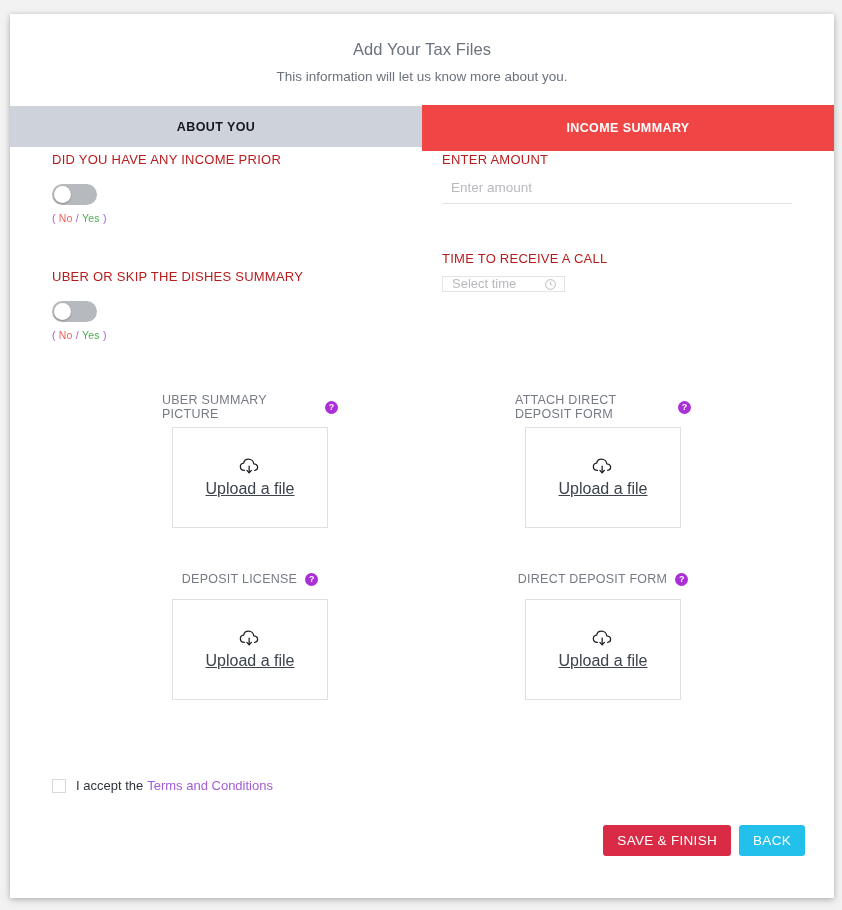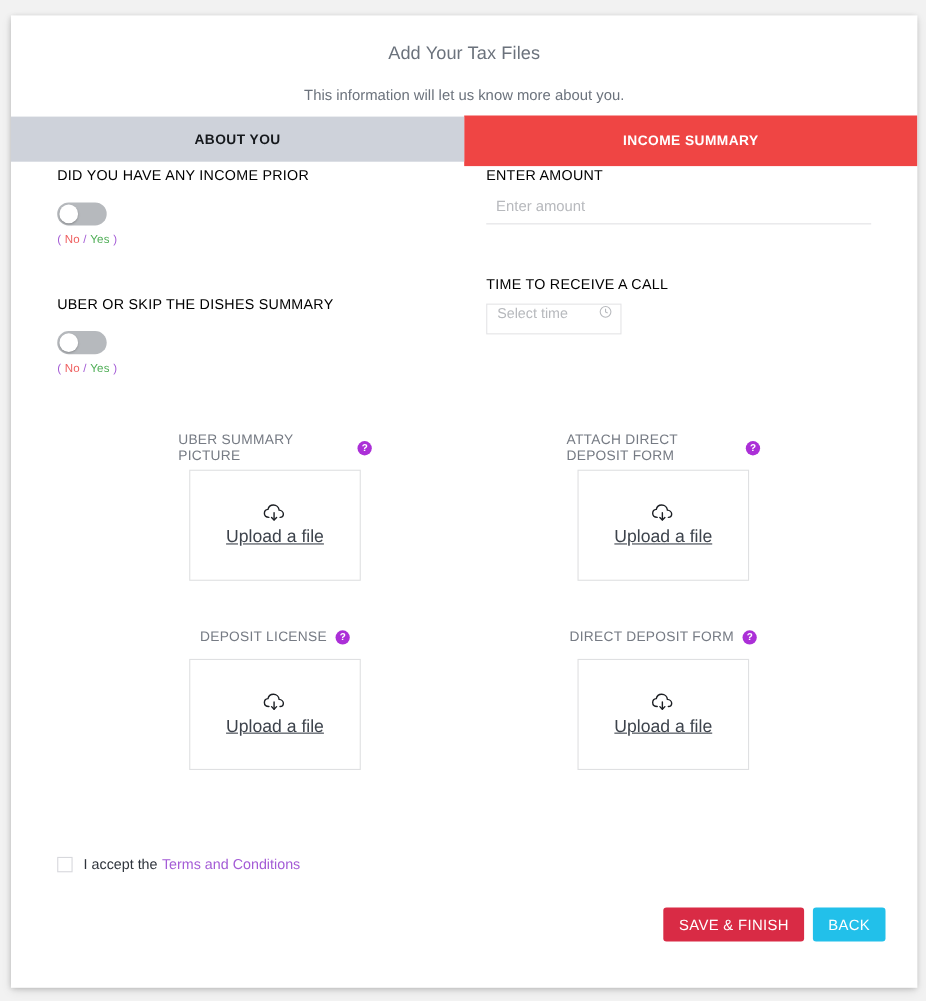--- a/index.html
+++ b/index.html
@@ -37,21 +37,21 @@
     text-align: center;
   }
   .header-title {
     font-size: 16.5px;
     color: #6b727c;
     font-weight: 400;
     letter-spacing: 0.1px;
     line-height: 20px;
   }
   .header-subtitle {
-    margin-top: 19px;
+    margin-top: 9px;
     font-size: 13.5px;
     color: #6b727c;
     font-weight: 400;
     line-height: 17px;
   }
 
   
   .tabs {
     position: absolute;
     left: 0; top: 91px;
@@ -88,21 +88,21 @@
     position: absolute;
     left: 0; top: 138px;
     width: 824px;
   }
 
   .col-left  { position: absolute; left: 42px;  top: 0; width: 380px; }
   .col-right { position: absolute; left: 432px; top: 0; width: 360px; }
 
   .field-label {
     font-size: 13px;
-    color: #000000;
+    color: #b91c1c;
     letter-spacing: 0.25px;
     font-weight: 400;
     line-height: 16px;
   }
 
   
   .toggle-wrap { margin-top: 16px; }
   .toggle {
     width: 45px; height: 21px;
     border-radius: 11px;
@@ -140,25 +140,25 @@
     color: #4a4f57;
     padding: 3px 0 8px 9px;
     outline: none;
     display: block;
   }
   .input-underline::placeholder { color: #b7b9bd; }
 
   
   .time-box {
     margin-top: 9px;
-    width: 123px; height: 28px;
+    width: 123px; height: 16px;
     border: 1px solid #e4e4e6;
     background: #ffffff;
     display: flex;
-    align-items: flex-start;
+    align-items: flex-end;
     padding: 0 7px 0 9px;
     cursor: pointer;
   }
   .time-text {
     flex: 1;
     font-size: 13px;
     color: #b7b9bd;
   }
   .clock-icon { width: 13px; height: 13px; flex: none; }
 

